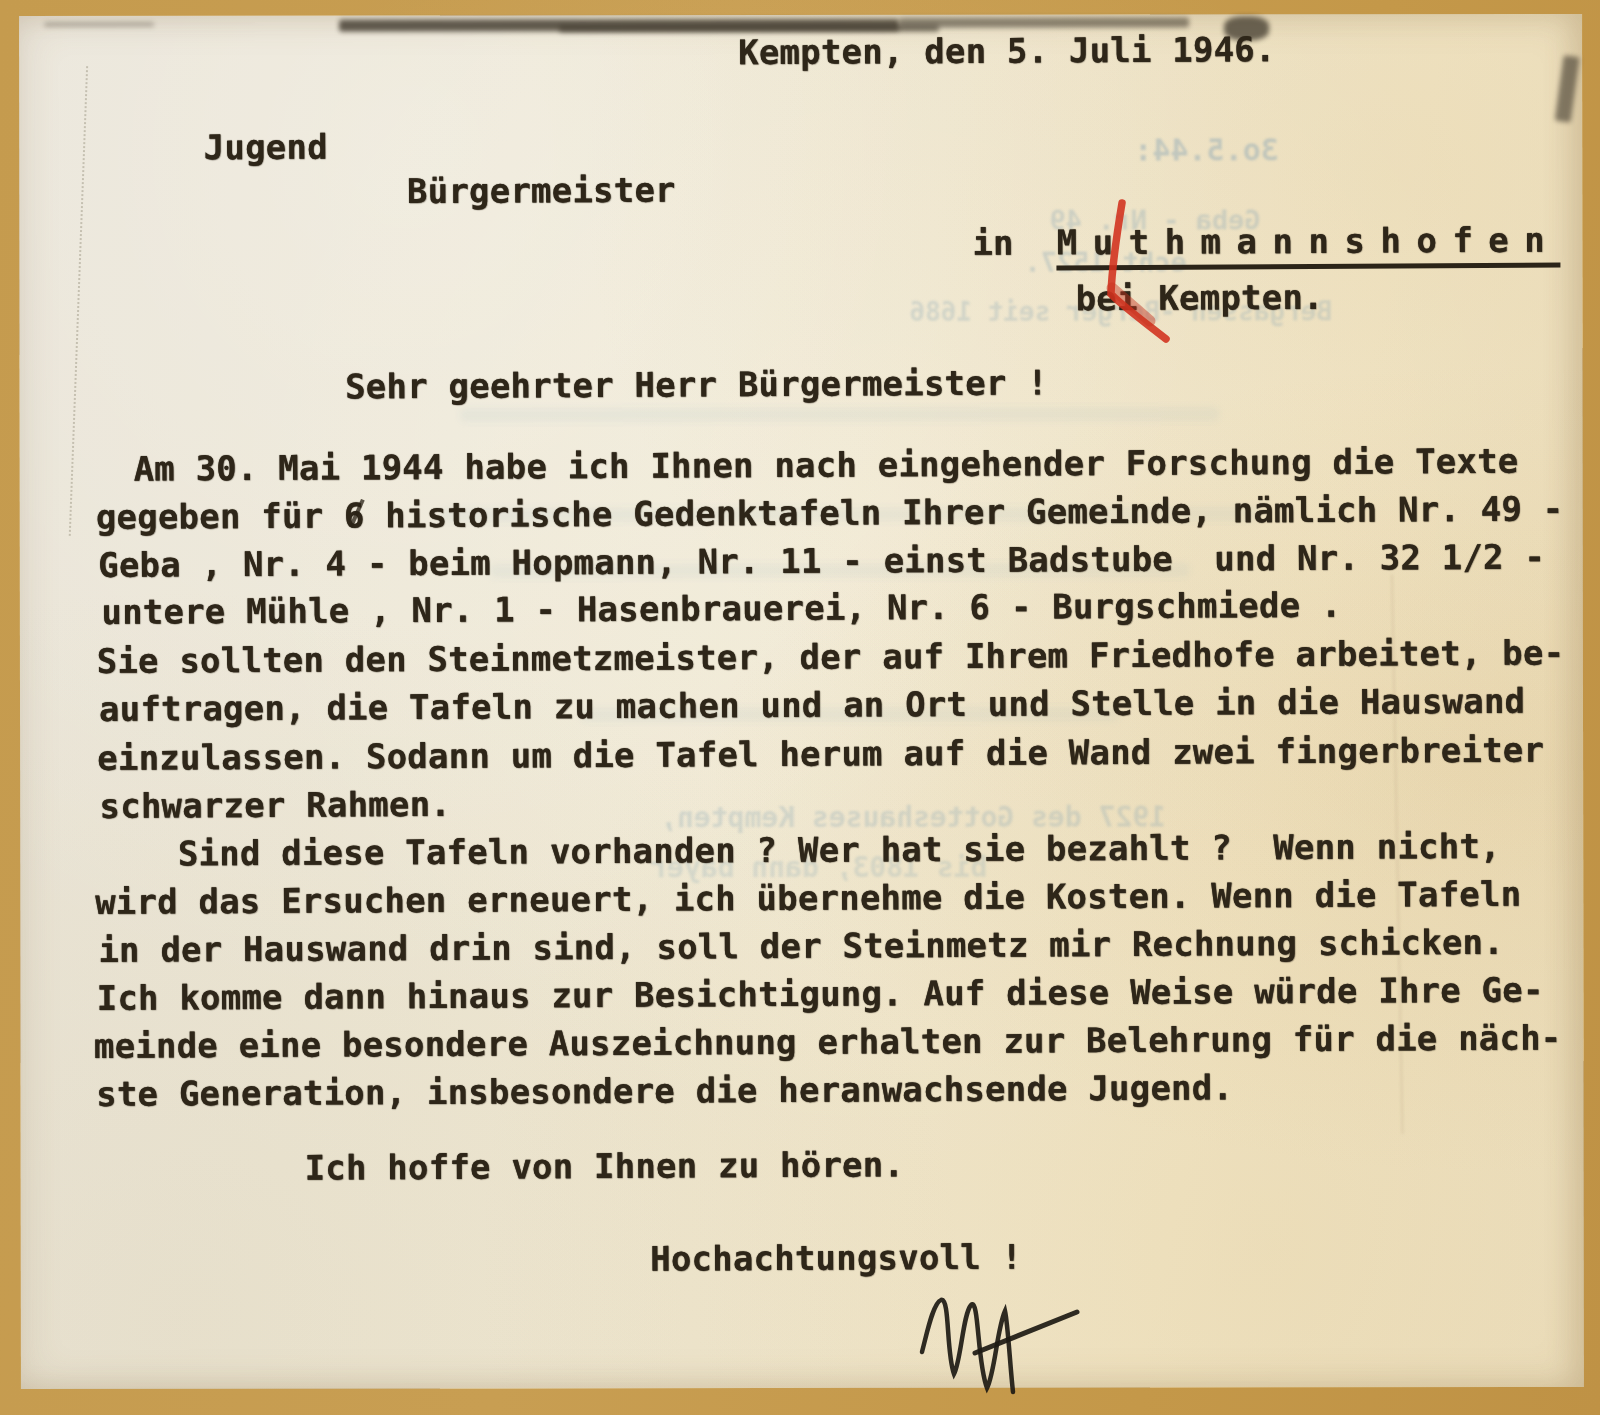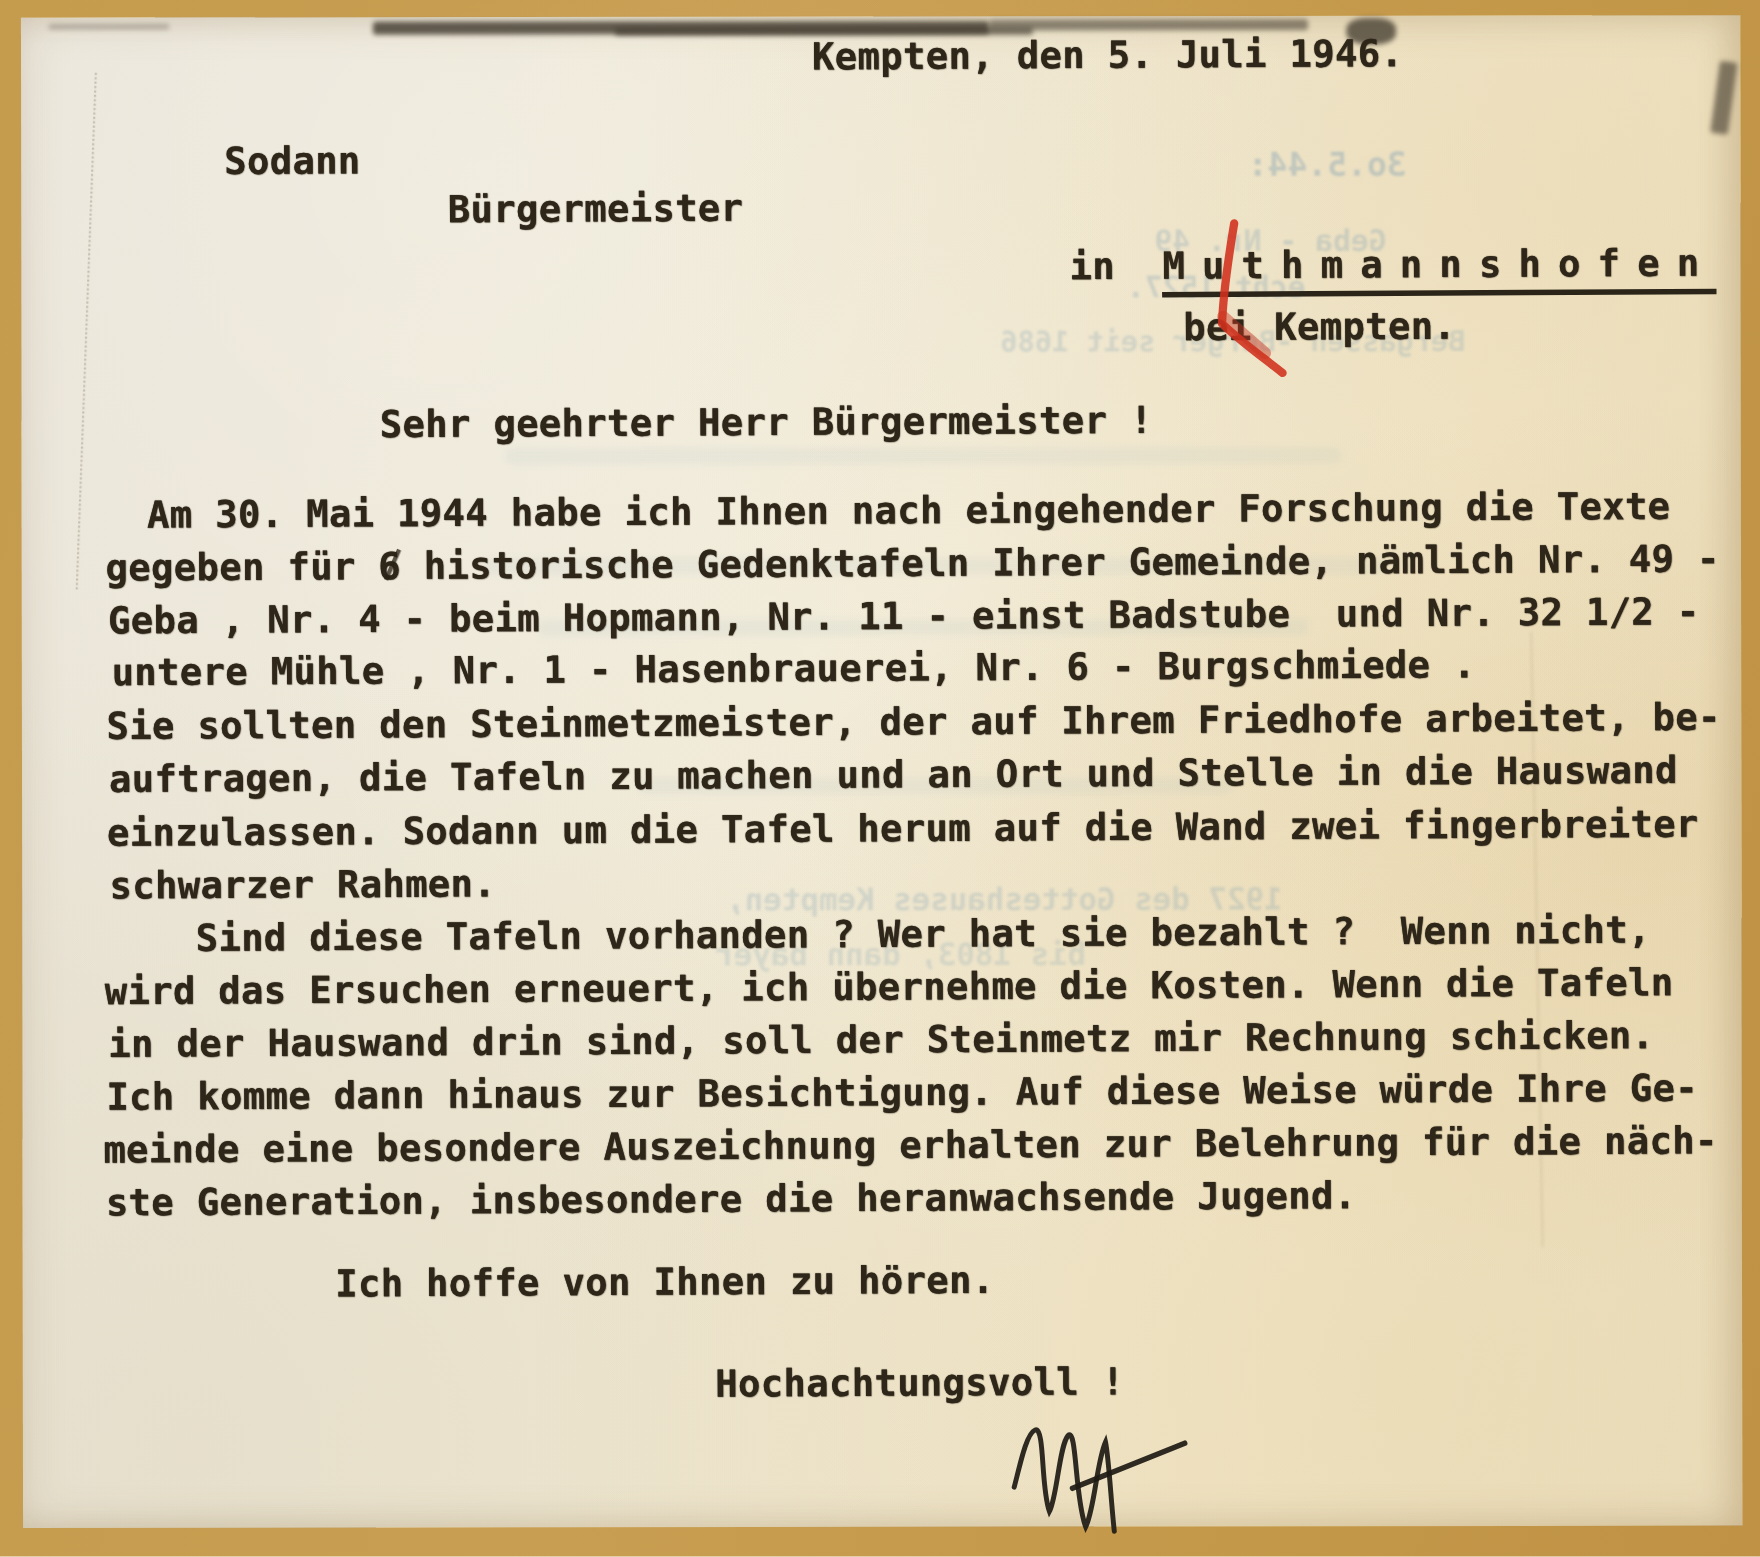--- a/index.html
+++ b/index.html
@@ -97,21 +97,21 @@
   <div class="ghost g3">Bergassen -Berger seit 1686</div>
   <div class="ghost g4">1927 des Gotteshauses Kempten,</div>
   <div class="ghost g5">bis 1803, dann bayer</div>
   <div class="gbar gb1"></div>
   <div class="gbar gb2"></div>
   <div class="gbar gb3"></div>
   <div class="gbar gb4"></div>
 
   <div class="textlayer">
     <div class="line date">Kempten, den 5. Juli 1946.</div>
-    <div class="line rc1">Sodann</div>
+    <div class="line rc1">Jugend</div>
     <div class="line rc2">Bürgermeister</div>
     <div class="line rc3"><span>in</span><span class="place-name">Muthmannshofen</span></div>
     <div class="line rc4">bei Kempten.</div>
     <div class="line salut">Sehr geehrter Herr Bürgermeister !</div>
 
     <div class="line l0">Am 30. Mai 1944 habe ich Ihnen nach eingehender Forschung die Texte</div>
     <div class="line l1">gegeben für 6 historische Gedenktafeln Ihrer Gemeinde, nämlich Nr. 49 -</div>
     <div class="line l2">Geba , Nr. 4 - beim Hopmann, Nr. 11 - einst Badstube  und Nr. 32 1/2 -</div>
     <div class="line l3">untere Mühle , Nr. 1 - Hasenbrauerei, Nr. 6 - Burgschmiede .</div>
     <div class="line l4">Sie sollten den Steinmetzmeister, der auf Ihrem Friedhofe arbeitet, be-</div>

